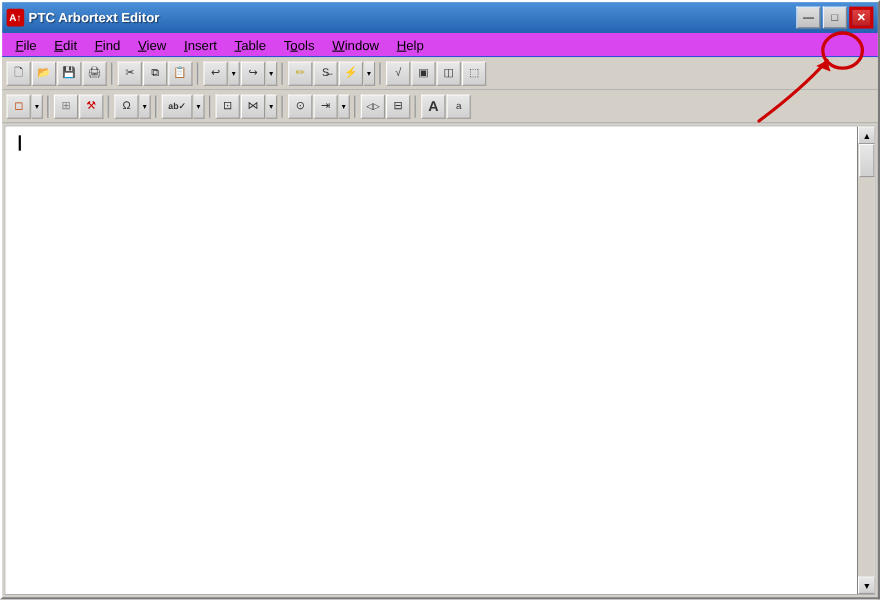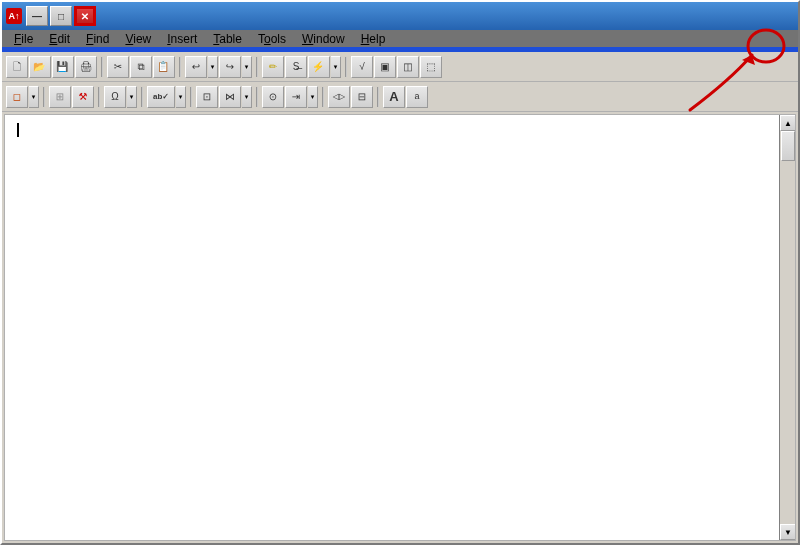--- a/index.html
+++ b/index.html
@@ -78,26 +78,26 @@
     }
 
     .title-btn.close-btn {
       background: linear-gradient(to bottom, #e04040 0%, #c02020 100%);
       color: white;
       border: 3px solid #cc0000;
     }
 
     
     .menu-bar {
-      background: #737373;
+      background: #d946ef;
       height: 22px;
       display: flex;
       align-items: center;
       padding: 0 4px;
-      border-bottom: 5px solid #1d4ed8;
+      border-bottom: 1px solid #1d4ed8;
       flex-shrink: 0;
     }
 
     .menu-item {
       padding: 2px 8px;
       cursor: pointer;
       font-size: 12px;
       color: #000;
       text-decoration: none;
     }
@@ -235,20 +235,21 @@
   </style>
 </head>
 <body>
 
 <div class="window">
 
   <div class="title-bar">
     <div class="title-bar-icon">
       <span>A↑</span>
     </div>
+    <div class="title-bar-text">PTC Arbortext Editor</div>
     <div class="title-bar-buttons">
       <div class="title-btn">—</div>
       <div class="title-btn">□</div>
       <div class="title-btn close-btn">✕</div>
     </div>
   </div>
 
   <div class="menu-bar">
     <span class="menu-item"><u>F</u>ile</span>
     <span class="menu-item"><u>E</u>dit</span>

